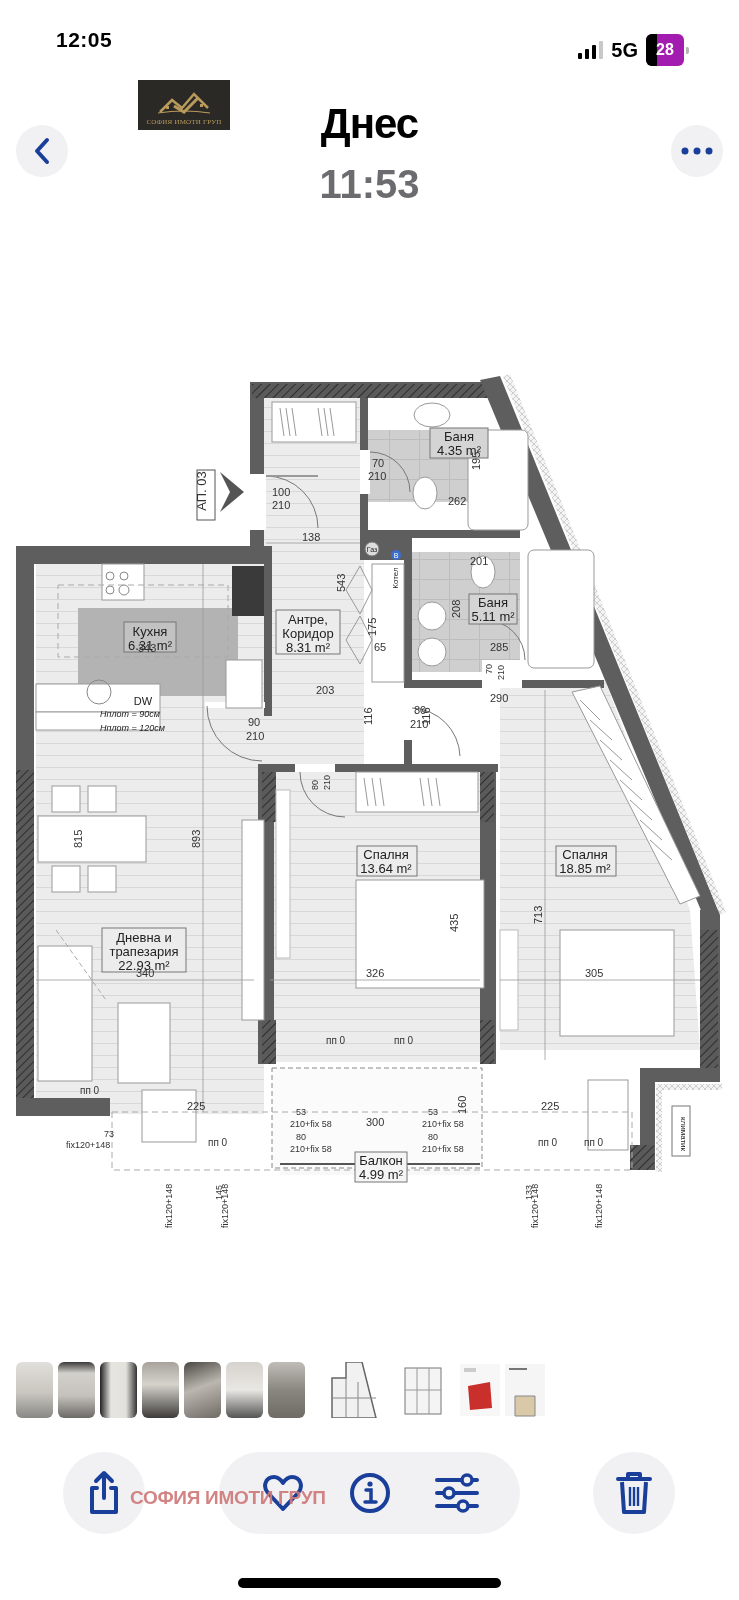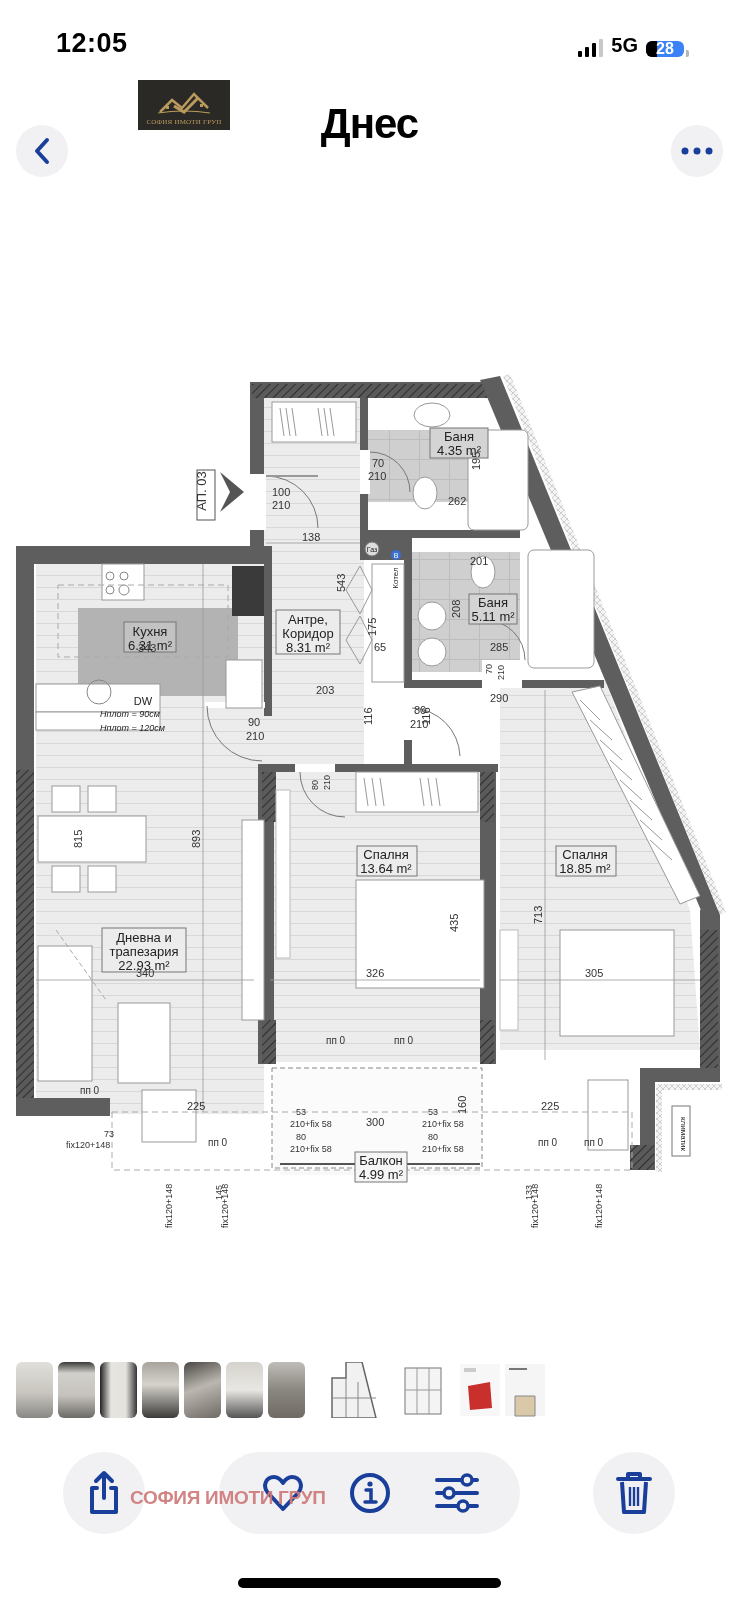--- a/index.html
+++ b/index.html
@@ -1,27 +1,27 @@
 <!DOCTYPE html>
 <html><head>
 <meta charset="utf-8">
 <style>
   * { box-sizing: border-box; margin: 0; padding: 0; }
   html, body { width: 739px; height: 1600px; background: #ffffff; overflow: hidden; }
   body { font-family: "Liberation Sans", sans-serif; color: #000; position: relative; }
 
   
   .status-bar { position: absolute; top: 0; left: 0; width: 739px; height: 80px; }
-  .status-time { position: absolute; left: 56px; top: 28px; font-size: 27px; font-weight: 700; letter-spacing: 0.5px; }
-  .status-right { position: absolute; right: 50px; top: 34px; display: flex; align-items: flex-end; gap: 8px; }
+  .status-time { position: absolute; left: 56px; top: 28px; font-size: 21px; font-weight: 700; letter-spacing: 0.5px; }
+  .status-right { position: absolute; right: 50px; top: 34px; display: flex; align-items: center; gap: 8px; }
   .signal { display: flex; align-items: flex-end; gap: 3px; height: 18px; }
   .signal span { display: block; width: 4px; background: #000; border-radius: 1px; }
   .signal span.dim { background: #c8c8c8; }
   .net-label { font-size: 20px; font-weight: 700; }
-  .battery { position: relative; width: 38px; height: 16px; border-radius: 6px; background: #3b82f6; overflow: hidden; display: flex; align-items: center; justify-content: center; }
+  .battery { position: relative; width: 38px; height: 32px; border-radius: 6px; background: #a21caf; overflow: hidden; display: flex; align-items: center; justify-content: center; }
   .battery .fill { position: absolute; left: 0; top: 0; bottom: 0; width: 28%; background: #000; }
   .battery .pct { position: relative; color: #fff; font-size: 16px; font-weight: 700; }
   .battery-tip { width: 3px; height: 7px; background: #b5b5b5; border-radius: 0 2px 2px 0; margin-left: -6px; }
 
   
   .header { position: absolute; top: 80px; left: 0; width: 739px; height: 140px; }
   .logo { position: absolute; left: 138px; top: 0; width: 92px; height: 50px; background: #2b2926; display: flex; flex-direction: column; align-items: center; justify-content: flex-end; padding-bottom: 4px; }
   .logo svg { margin-bottom: 2px; }
   .logo-text { font-family: "Liberation Serif", serif; font-size: 7px; color: #b99a5c; letter-spacing: 0.2px; }
   .round-btn { position: absolute; width: 52px; height: 52px; border-radius: 50%; background: #f1f1f3; display: flex; align-items: center; justify-content: center; }
@@ -82,20 +82,21 @@
       <rect x="46" y="14" width="3" height="3" fill="#b99a5c"></rect>
     </svg>
     <div class="logo-text">СОФИЯ ИМОТИ ГРУП</div>
   </div>
   <div class="round-btn back-btn">
     <svg width="20" height="28" viewBox="0 0 20 28">
       <path d="M15 3 L5 14 L15 25" fill="none" stroke="#1a3f9a" stroke-width="4" stroke-linecap="round" stroke-linejoin="round"></path>
     </svg>
   </div>
   <div class="title">Днес</div>
+  <div class="subtitle">11:53</div>
   <div class="round-btn more-btn">
     <svg width="32" height="8" viewBox="0 0 32 8">
       <circle cx="4" cy="4" r="3.5" fill="#1a3f9a"></circle>
         <circle cx="16" cy="4" r="3.5" fill="#1a3f9a"></circle>
         <circle cx="28" cy="4" r="3.5" fill="#1a3f9a"></circle>
     </svg>
   </div>
 </div>
 
 <div class="plan">

